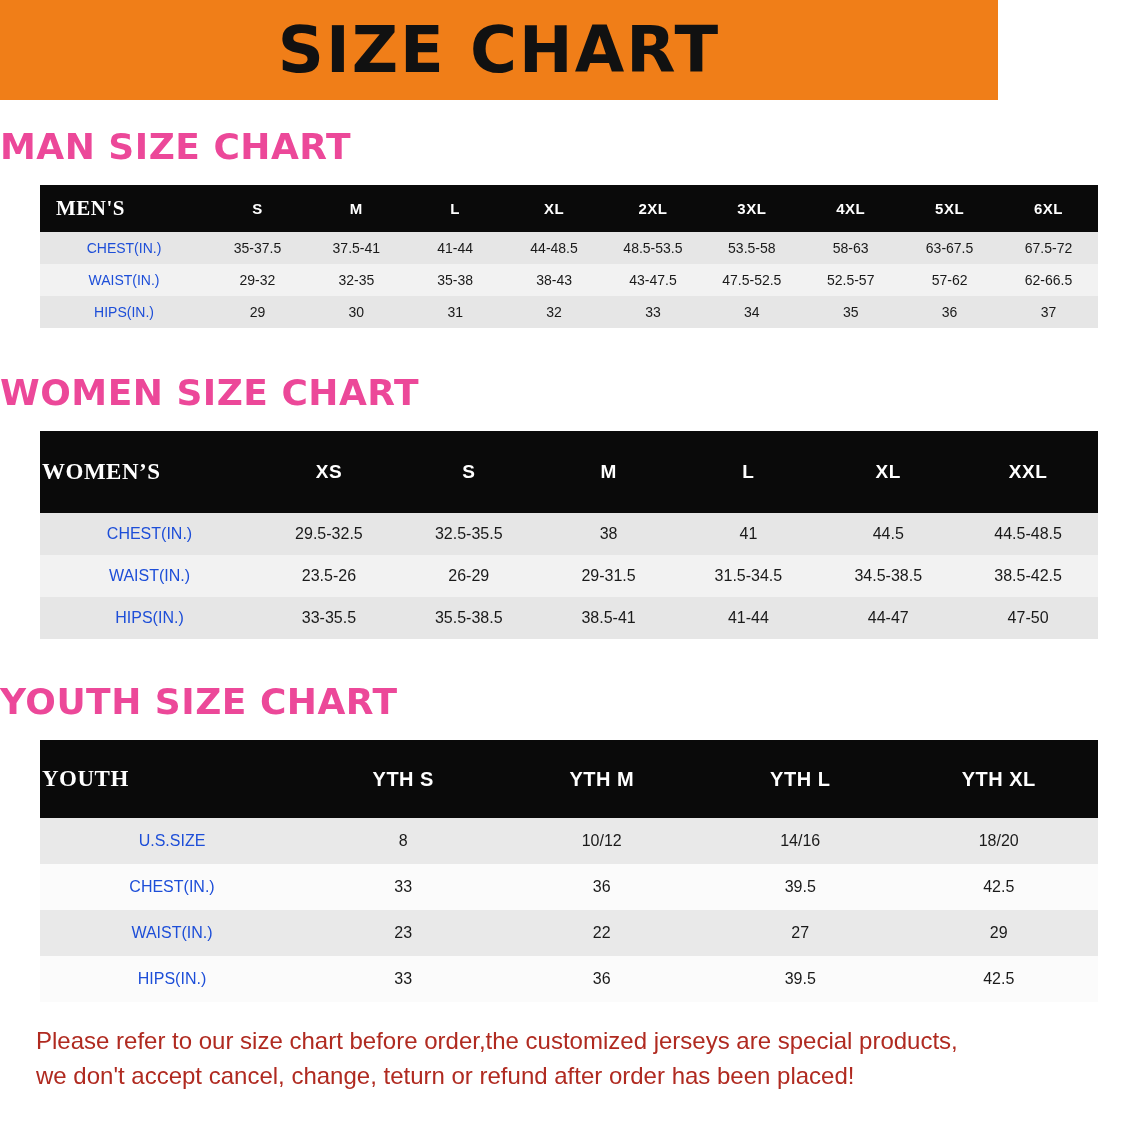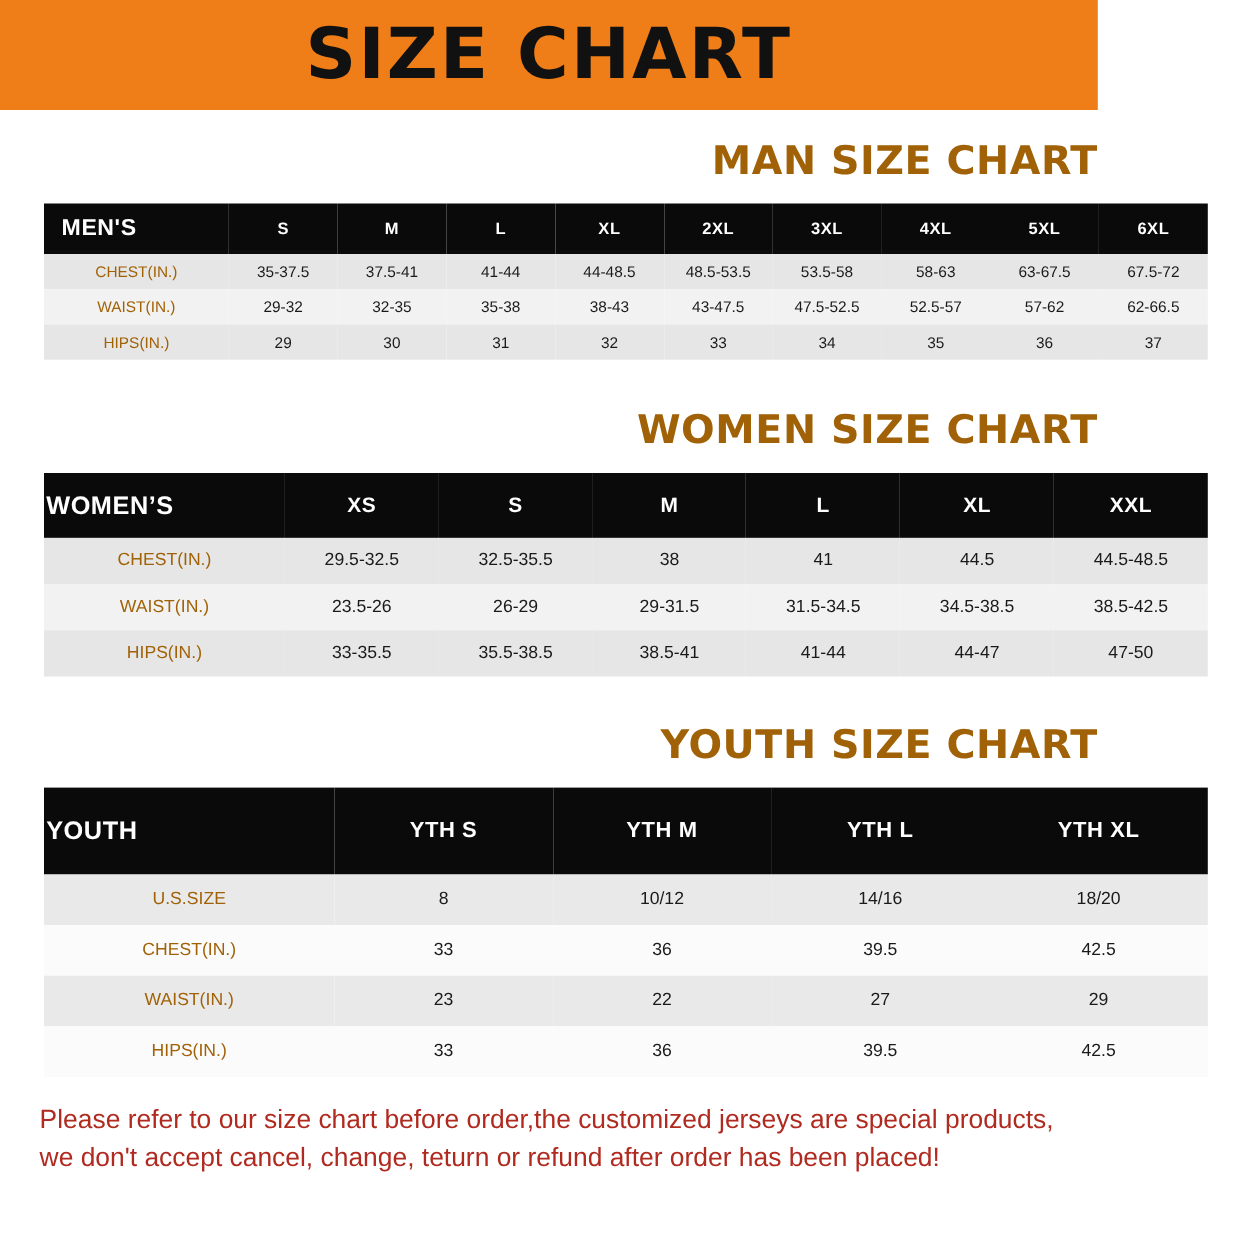--- a/index.html
+++ b/index.html
@@ -33,24 +33,24 @@
     font-weight: bold;
     font-size: 64px;
     letter-spacing: 2px;
     color: #111111;
     line-height: 1;
     text-align: center;
   }
 
   
   .section-title {
-    text-align: right;
+    text-align: left;
     font-family: "DejaVu Sans", sans-serif;
     font-weight: bold;
-    color: #a16207;
+    color: #ec4899;
     letter-spacing: 0.5px;
   }
   .section-title.man   { font-size: 36px; margin: 26px 0 18px 0; }
   .section-title.women { font-size: 36px; margin: 44px 0 18px 0; }
   .section-title.youth { font-size: 36px; margin: 42px 0 18px 0; }
 
   
   .table-wrap {
     margin: 0 40px;
   }
@@ -66,44 +66,44 @@
     font-size: 17px;
     font-weight: bold;
     padding: 11px 2px;
     text-align: center;
     letter-spacing: 0.5px;
   }
   table.size-table thead th.rowhead {
     text-align: left;
     padding-left: 16px;
     font-size: 22px;
-    font-family: Liberation Sans, sans-serif;
+    font-family: Liberation Serif, serif;
   }
   table.size-table tbody td {
     font-size: 15px;
     color: #1a1a1a;
     padding: 9px 2px;
     text-align: center;
     border: none;
   }
   table.size-table tbody td.rowhead {
     text-align: center;
     font-size: 15px;
-    color: #a16207;
+    color: #1d4ed8;
   }
   table.size-table tbody tr.odd  td { background: #e6e6e6; }
   table.size-table tbody tr.even td { background: #f2f2f2; }
 
   
   #men-table thead th { font-size: 15px; }
   #men-table thead th.rowhead { font-size: 21px; }
   #men-table tbody td { font-size: 14px; padding: 8px 1px; }
 
   
-  #women-table thead th { font-size: 19px; padding: 16px 2px; margin-top: 31px; }
+  #women-table thead th { font-size: 19px; padding: 28px 2px; margin-top: 31px; }
   #women-table thead th.rowhead { font-size: 23px; }
   #women-table tbody td { font-size: 16px; padding: 12px 2px; }
 
   
   #youth-table thead th { font-size: 20px; padding: 26px 2px; }
   #youth-table thead th.rowhead { font-size: 23px; }
   #youth-table tbody td { font-size: 16px; padding: 14px 2px; }
   #youth-table tbody tr.odd  td { background: #e9e9e9; }
   #youth-table tbody tr.even td { background: #fbfbfb; }
 

